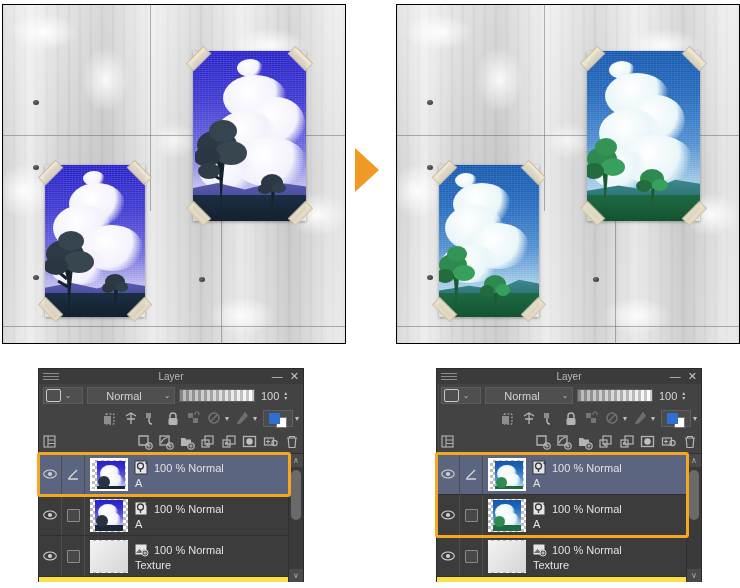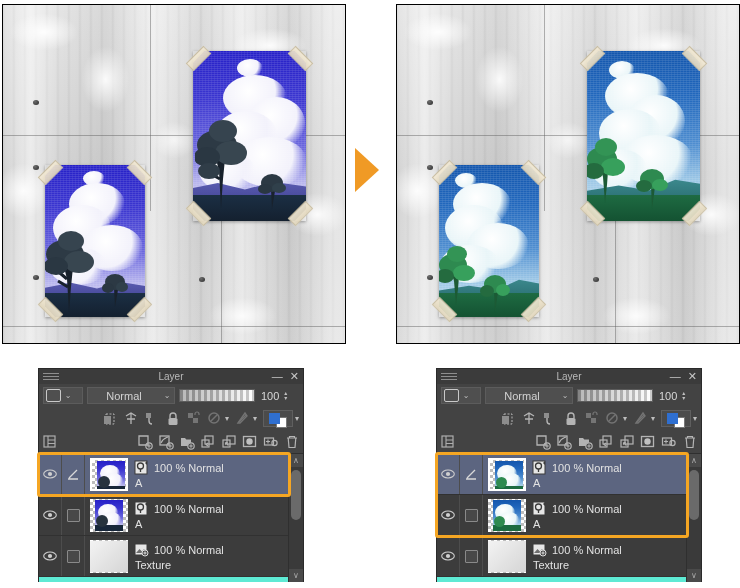--- a/index.html
+++ b/index.html
@@ -96,21 +96,21 @@
   .pal-row3{height:23px;display:flex;align-items:center;gap:5px;padding:0 3px;border-bottom:1px solid #2f2f2f;}
   .ico{width:16px;height:16px;display:inline-block;position:relative;opacity:.85;}
   .ico svg{display:block;}
   .ico.dim{opacity:.42;}
   .chev{font-size:8px;color:#bdbdbd;margin-left:-3px;margin-right:1px;}
   .fgbg{width:30px;height:17px;border:1px solid #5f5f5f;background:#4b4b4b;display:flex;
         align-items:center;justify-content:center;position:relative;box-sizing:border-box;}
   .fgbg .sq1{width:11px;height:11px;background:#2f6fd0;position:absolute;left:5px;top:2px;}
   .fgbg .sq2{width:11px;height:11px;background:#ffffff;border:1px solid #777;position:absolute;left:12px;top:6px;box-sizing:border-box;}
 
-  .layer-list{position:relative;background:#5eead4;height:128px;overflow:hidden;}
+  .layer-list{position:relative;background:#fde047;height:128px;overflow:hidden;}
   .lrow{height:41px;display:flex;align-items:center;position:relative;
         border-bottom:1px solid #313131;box-sizing:border-box;background:#3c3c3c;}
   .lrow.sel{background:#5c6580;}
   .col-eye{width:22px;display:flex;justify-content:center;align-items:center;}
   .col-chk{width:22px;display:flex;justify-content:center;align-items:center;
            border-left:1px solid #4d4d4d;border-right:1px solid #4d4d4d;height:100%;}
   .chkbox{width:11px;height:11px;border:1px solid #8a8a8a;background:#484848;border-radius:1px;}
   .thumb{width:38px;height:33px;margin-left:5px;box-sizing:border-box;
          background-image:linear-gradient(45deg,#bdbdbd 25%,transparent 25%,transparent 75%,#bdbdbd 75%),
                           linear-gradient(45deg,#bdbdbd 25%,#ffffff 25%,#ffffff 75%,#bdbdbd 75%);

